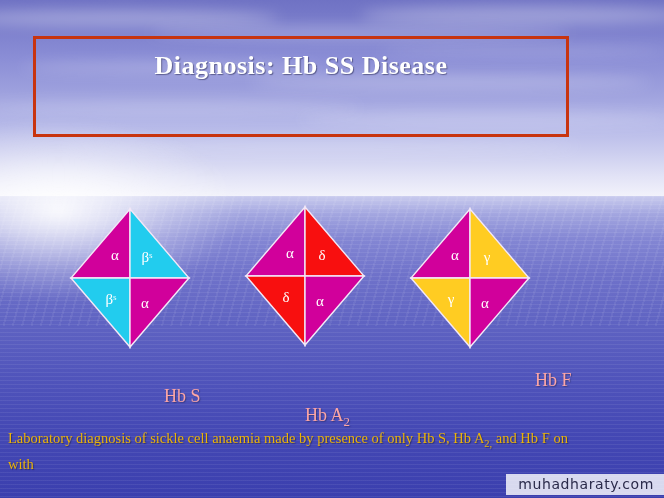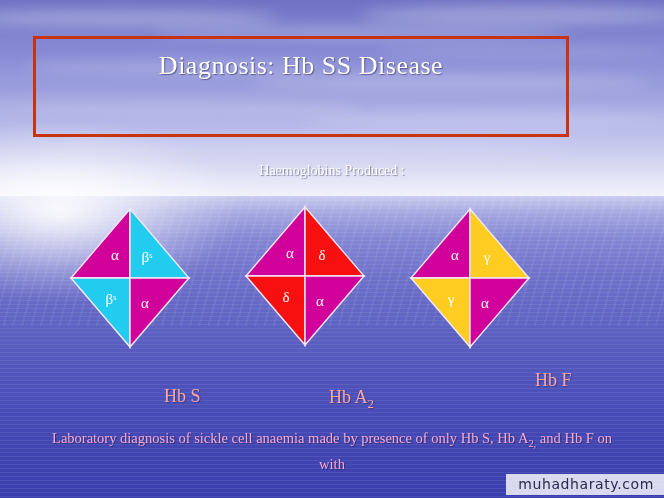--- a/index.html
+++ b/index.html
@@ -95,20 +95,21 @@
     opacity:.6;
   }
 
   
   .title-box {
     position: absolute;
     left: 33px; top: 36px;
     width: 536px; height: 101px;
     border: 3px solid #c8340f;
     box-sizing: border-box;
+    font-weight: bold;
   }
   .title-line {
     position: absolute;
     left: 0; width: 100%;
     text-align: center;
     color: #ffffff;
     text-shadow: 1px 1px 1px rgba(40,40,80,.55);
     white-space: nowrap;
   }
   .title-main { top: 12px; font-size: 26px; letter-spacing: .5px; }
@@ -148,22 +149,21 @@
     text-shadow: 1px 1px 1px rgba(40,40,80,.5);
     white-space: nowrap;
   }
   .sub { font-size: .72em; vertical-align: sub; }
 
   
   .bottom-caption {
     position: absolute;
     left: 8px; top: 428px;
     width: 648px;
-    text-align: center;
-    color: #f9a8d4;
+    color: #eab308;
     font-size: 14.5px;
     line-height: 21px;
     text-shadow: 1px 1px 1px rgba(30,30,70,.6);
   }
 
   
   .watermark {
     position: absolute;
     right: 0; bottom: 3px;
     padding: 2px 10px 3px 12px;
@@ -193,21 +193,20 @@
   </div>
   <div class="bg-layer sea"></div>
   <div class="bg-layer ripples"></div>
   <div class="bg-layer ripples2"></div>
   <div class="sunglow"></div>
 
   <div class="title-box">
     <div class="title-line title-main">Diagnosis:   Hb SS Disease</div>
   </div>
 
-  <div class="section-caption">Haemoglobins Produced :</div>
 
   <div class="diamond" style="left:71px; top:209px;">
     <svg width="118" height="138" viewBox="0 0 118 138" aria-hidden="true">
       <polygon points="59,0 0,69 59,69" fill="#d1009b" stroke="#f3e8f7" stroke-width="1.4"></polygon>
       <polygon points="59,0 118,69 59,69" fill="#22ccee" stroke="#f3e8f7" stroke-width="1.4"></polygon>
       <polygon points="0,69 59,138 59,69" fill="#22ccee" stroke="#f3e8f7" stroke-width="1.4"></polygon>
       <polygon points="118,69 59,138 59,69" fill="#d1009b" stroke="#f3e8f7" stroke-width="1.4"></polygon>
       <text class="quad-label" x="44" y="48">α</text>
       <text class="quad-label" x="76" y="50">βˢ</text>
       <text class="quad-label" x="40" y="92">βˢ</text>
@@ -236,21 +235,21 @@
       <polygon points="118,69 59,138 59,69" fill="#d1009b" stroke="#f3e8f7" stroke-width="1.4"></polygon>
       <text class="quad-label" x="44" y="48">α</text>
       <text class="quad-label" x="76" y="50">γ</text>
       <text class="quad-label" x="40" y="92">γ</text>
       <text class="quad-label" x="74" y="96">α</text>
     </svg>
   </div>
 
   <div class="hb-label" style="left:164px; top:386px;">Hb S</div>
 
-  <div class="hb-label" style="left:305px; top:387px;margin-left:24px;">
+  <div class="hb-label" style="left:305px; top:405px;">
     <span>Hb A</span><span class="sub">2</span>
   </div>
 
   <div class="hb-label" style="left:535px; top:370px;font-family:Liberation Serif, serif;">Hb F</div>
 
   <div class="bottom-caption">
     <div><span>Laboratory diagnosis of sickle cell anaemia made by  presence of only Hb S, Hb A</span><span class="sub">2,</span><span> and Hb F  on</span></div>
     <div>with</div>
   </div>
 

